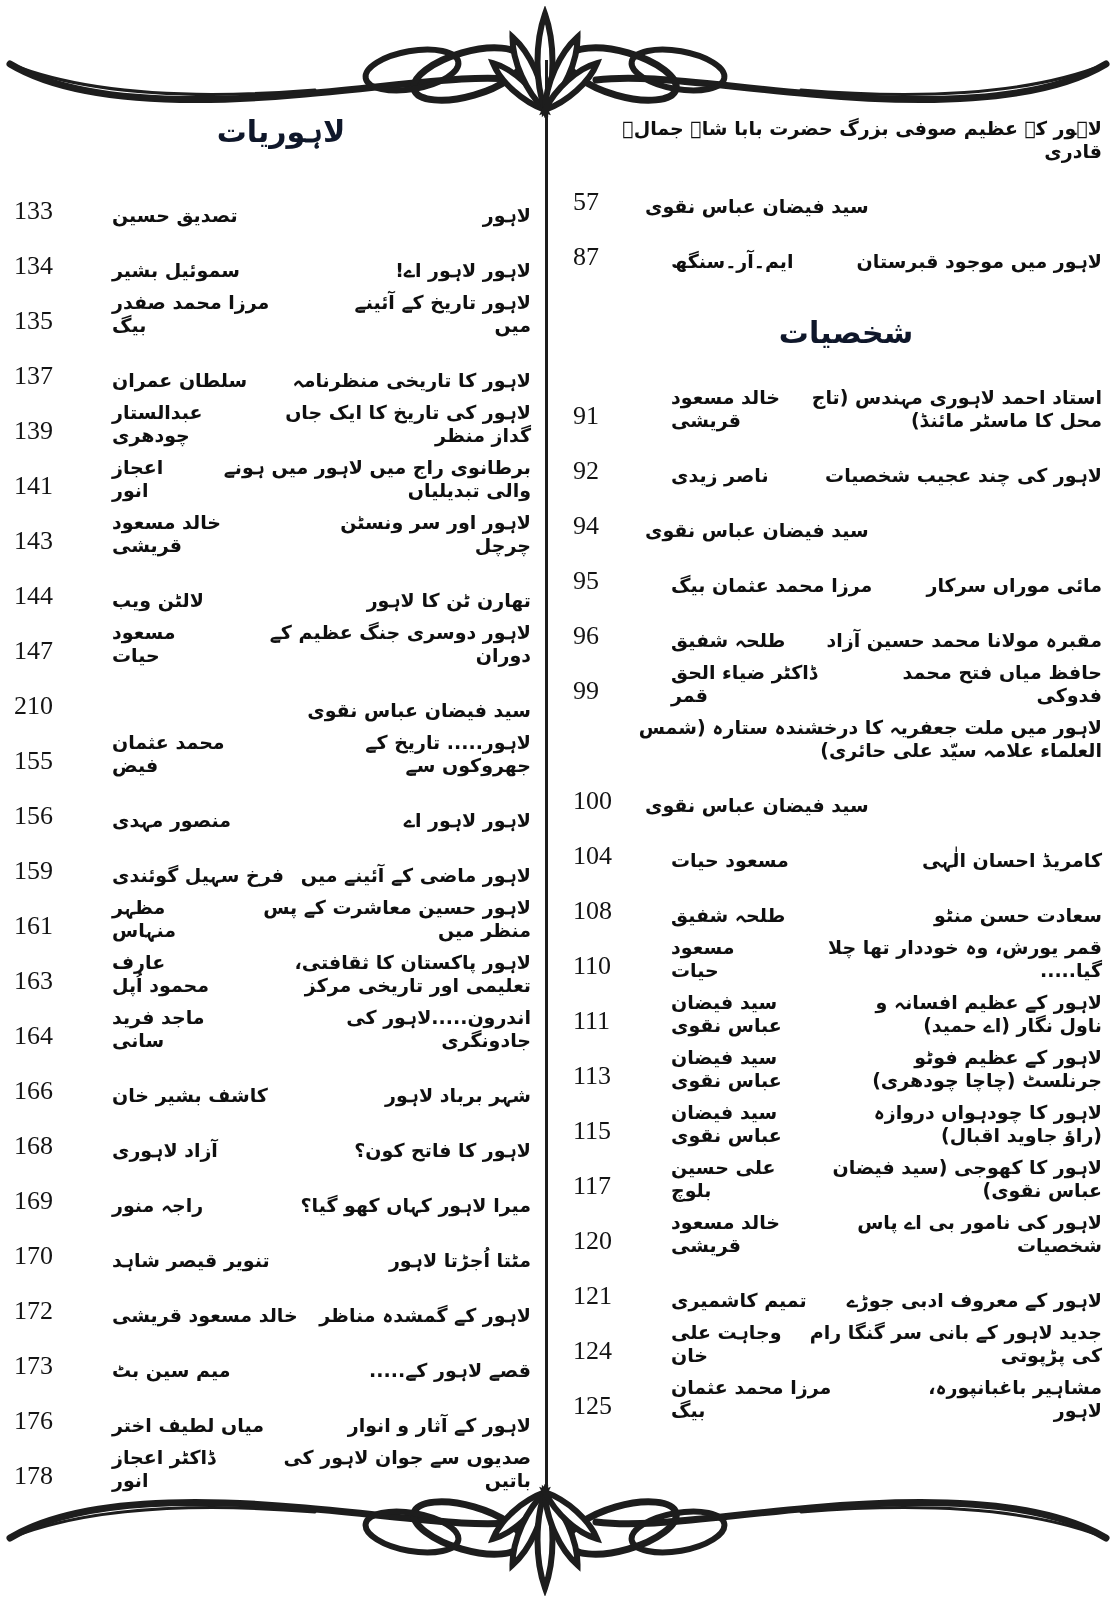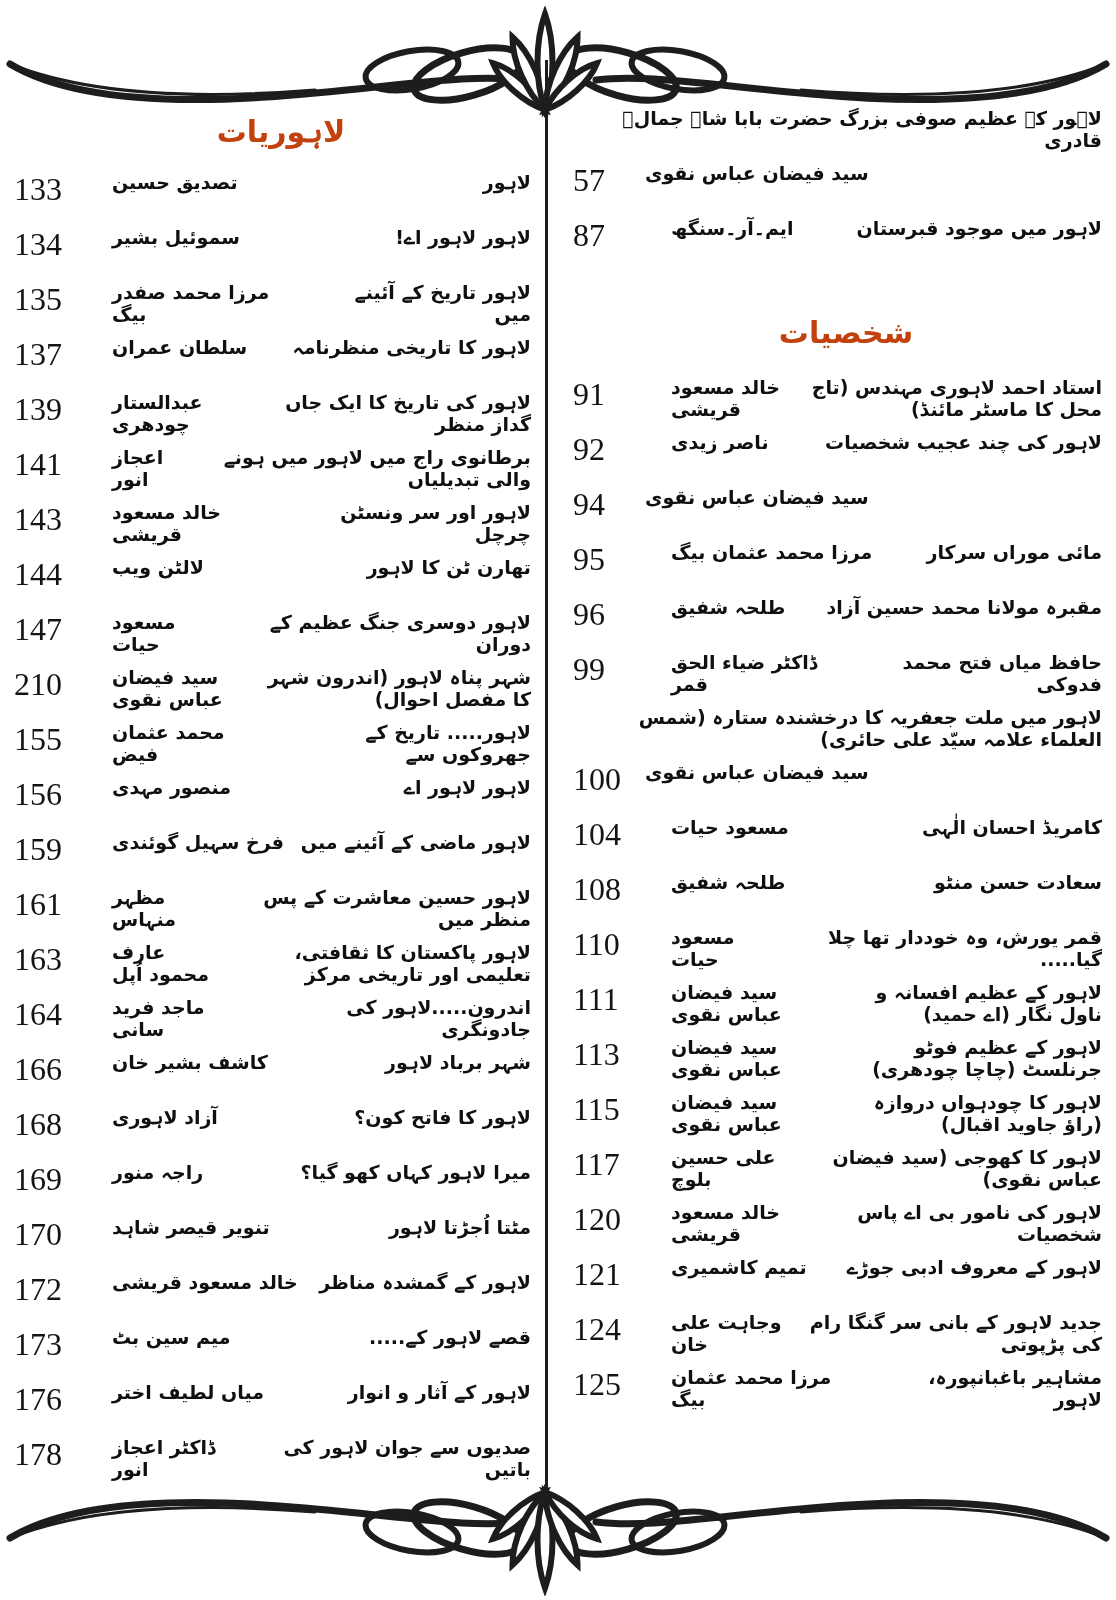--- a/index.html
+++ b/index.html
@@ -31,27 +31,27 @@
   .col-left{
     width:547px;flex:0 0 547px;
     padding:4px 16px 0 14px;
   }
   .col-right{
     flex:1;
     padding:12px 14px 0 26px;
   }
   
   .row{
-    display:flex;align-items:flex-start;
+    display:flex;align-items:flex-end;
     min-height:55px;
   }
   .num{
     flex:0 0 72px;width:72px;
     font-family:"Liberation Serif",serif;
-    font-size:32px;color:#141414;
+    font-size:26px;color:#141414;
     text-align:left;
   }
   .txt{
     flex:1;display:flex;align-items:center;
     direction:rtl;
     line-height:1.18;
   }
   .txt.both{justify-content:space-between;padding-left:26px;column-gap:14px;}
   .txt.author-only{justify-content:flex-end;} 
   .txt.title-only{justify-content:flex-start;}
@@ -61,21 +61,21 @@
     font-size:19px;color:#101010;
   }
   .title{text-align:right;}
   .author{text-align:left;}
   
   .heading-row{
     display:flex;align-items:center;justify-content:center;
     min-height:64px;
   }
   .heading-text{
-    font-weight:800;font-size:30px;color:#c2410c;
+    font-weight:800;font-size:30px;color:#0f172a;
     direction:rtl;
     margin-left:17px;
   }
   .col-right .heading-row{margin-top:28px;margin-bottom:12px;}
   .col-left .heading-row{margin-bottom:8px;}
 </style>
 </head>
 <body>
 
 <div class="page">
@@ -168,21 +168,20 @@
         <div class="row entry">
           <span class="num">147</span>
           <div class="txt both" dir="rtl">
             <span class="title">لاہور دوسری جنگ عظیم کے دوران</span>
             <span class="author">مسعود حیات</span>
           </div>
         </div>
         <div class="row entry">
           <span class="num">210</span>
           <div class="txt both" dir="rtl">
-            <span class="title">شہر پناہ لاہور (اندرون شہر کا مفصل احوال)</span>
             <span class="author">سید فیضان عباس نقوی</span>
           </div>
         </div>
         <div class="row entry">
           <span class="num">155</span>
           <div class="txt both" dir="rtl">
             <span class="title">لاہور..... تاریخ کے جھروکوں سے</span>
             <span class="author">محمد عثمان فیض</span>
           </div>
         </div>

